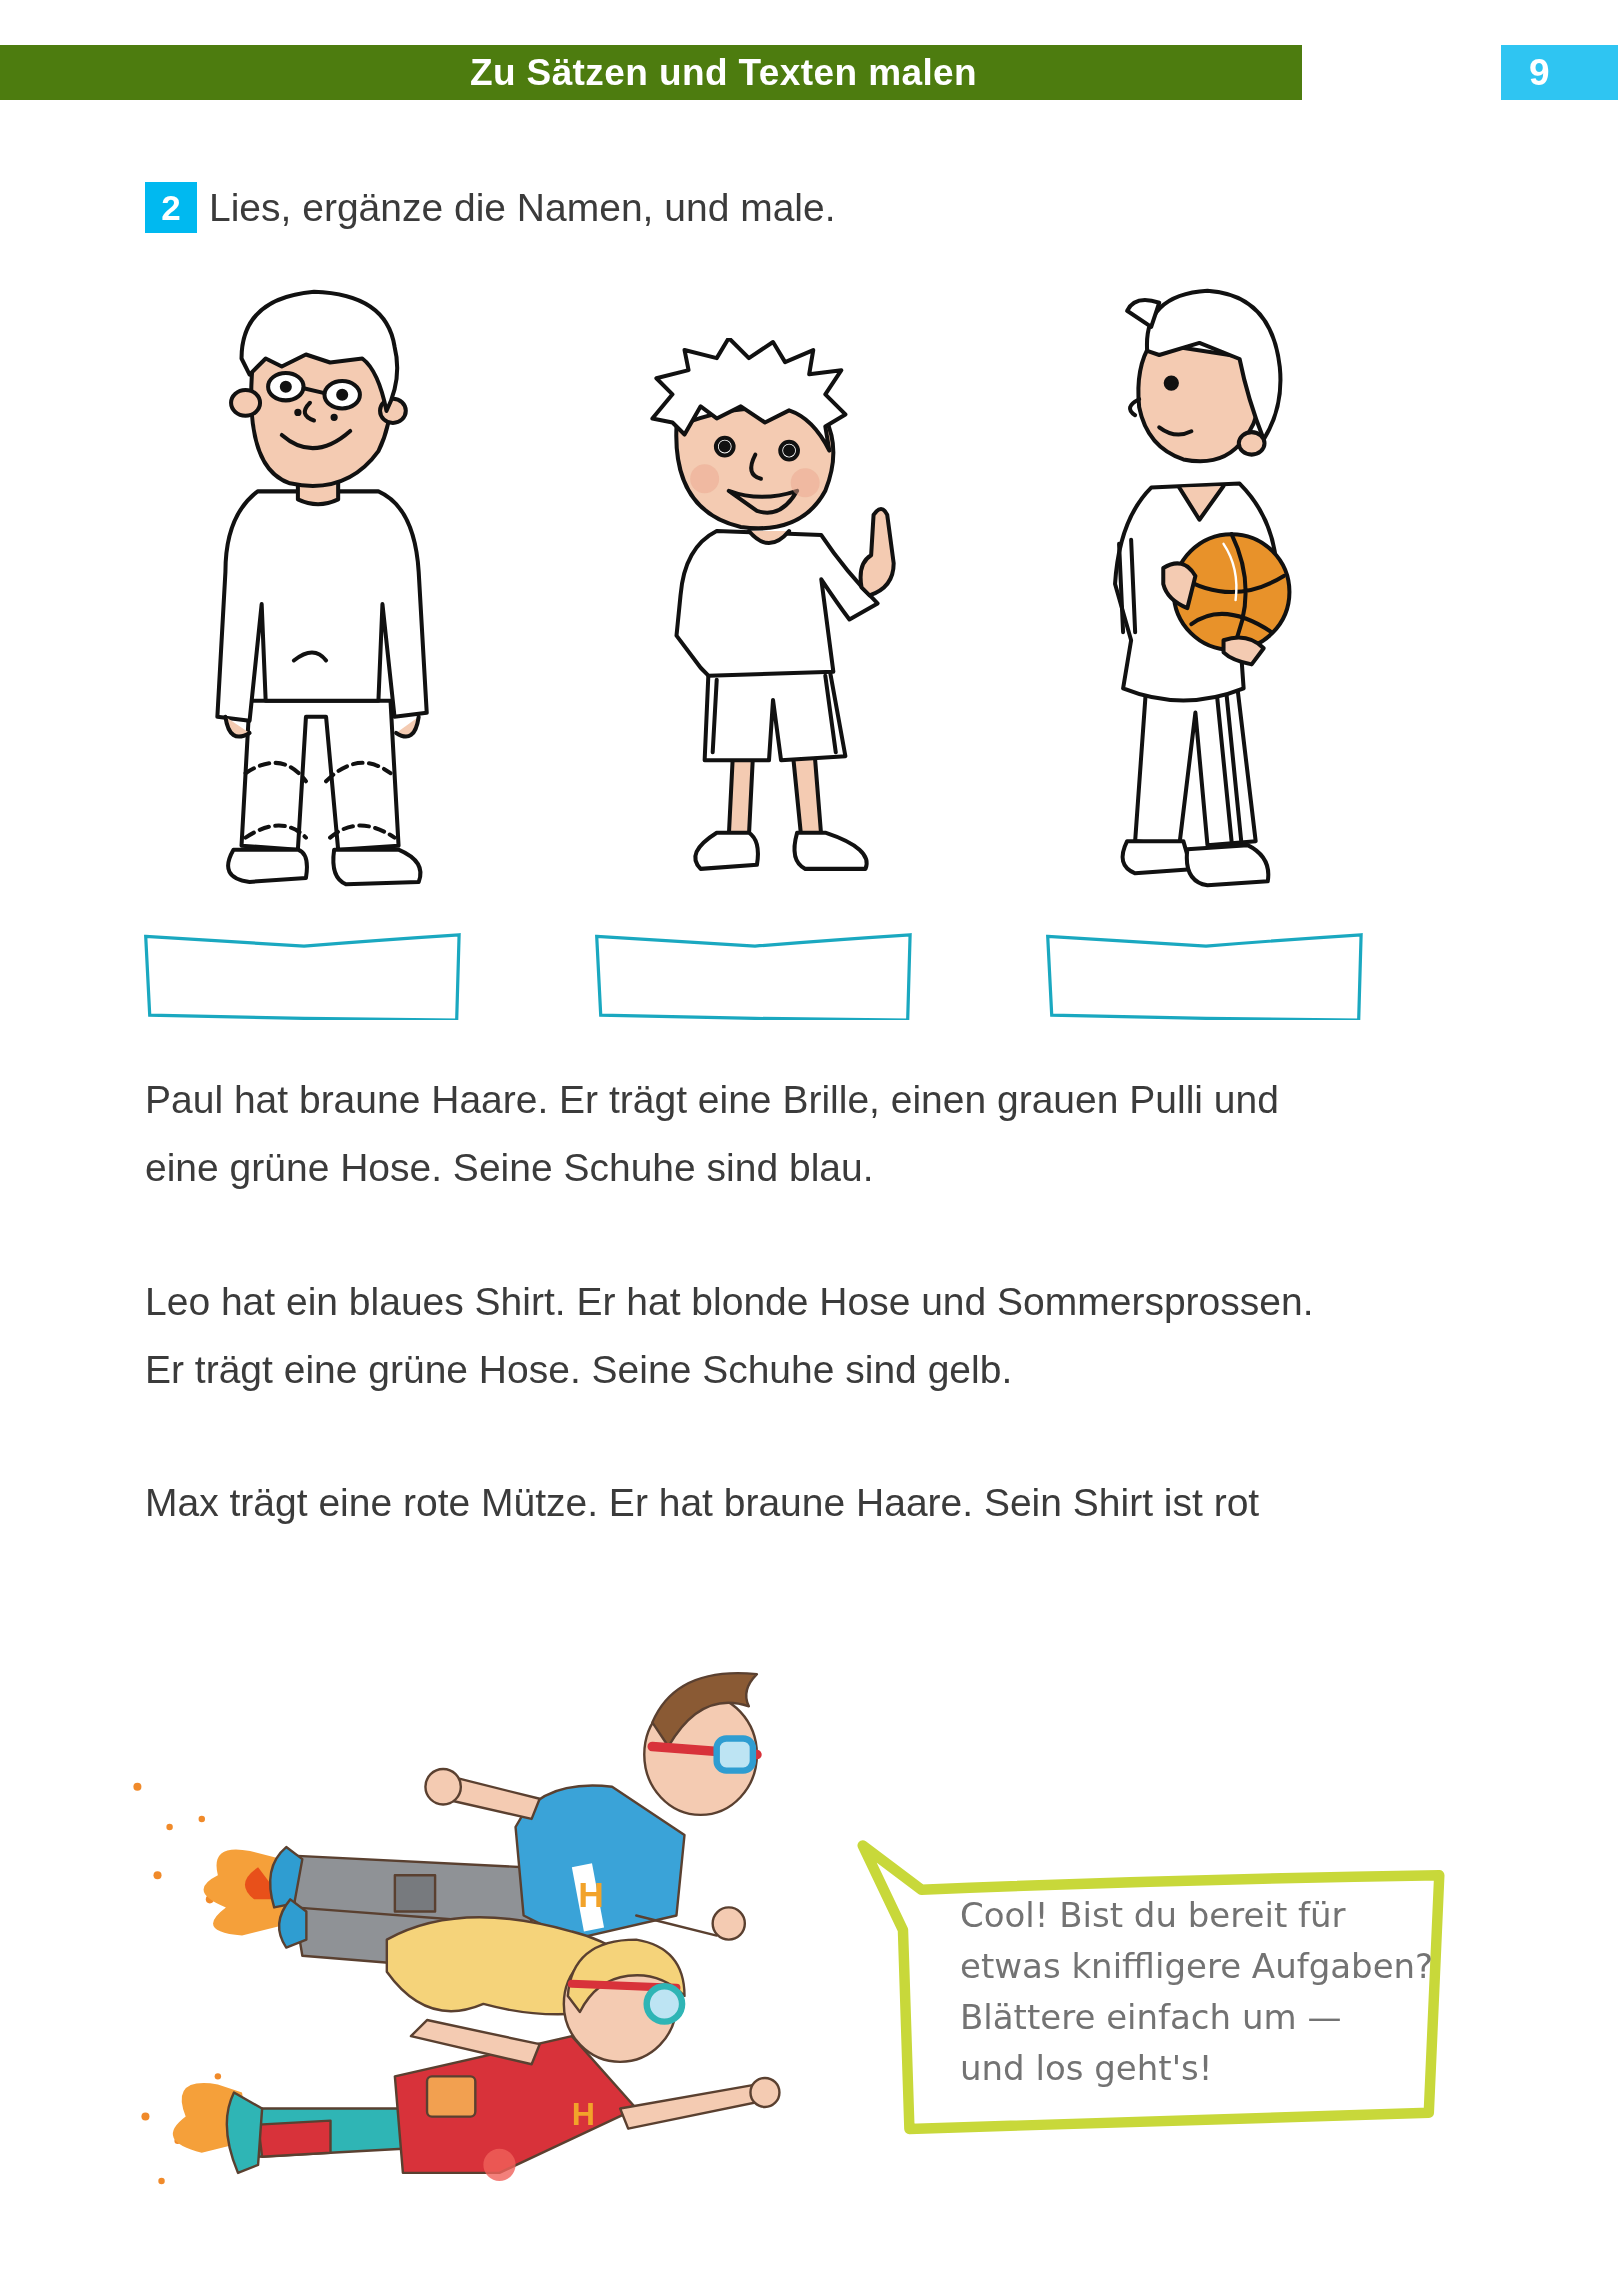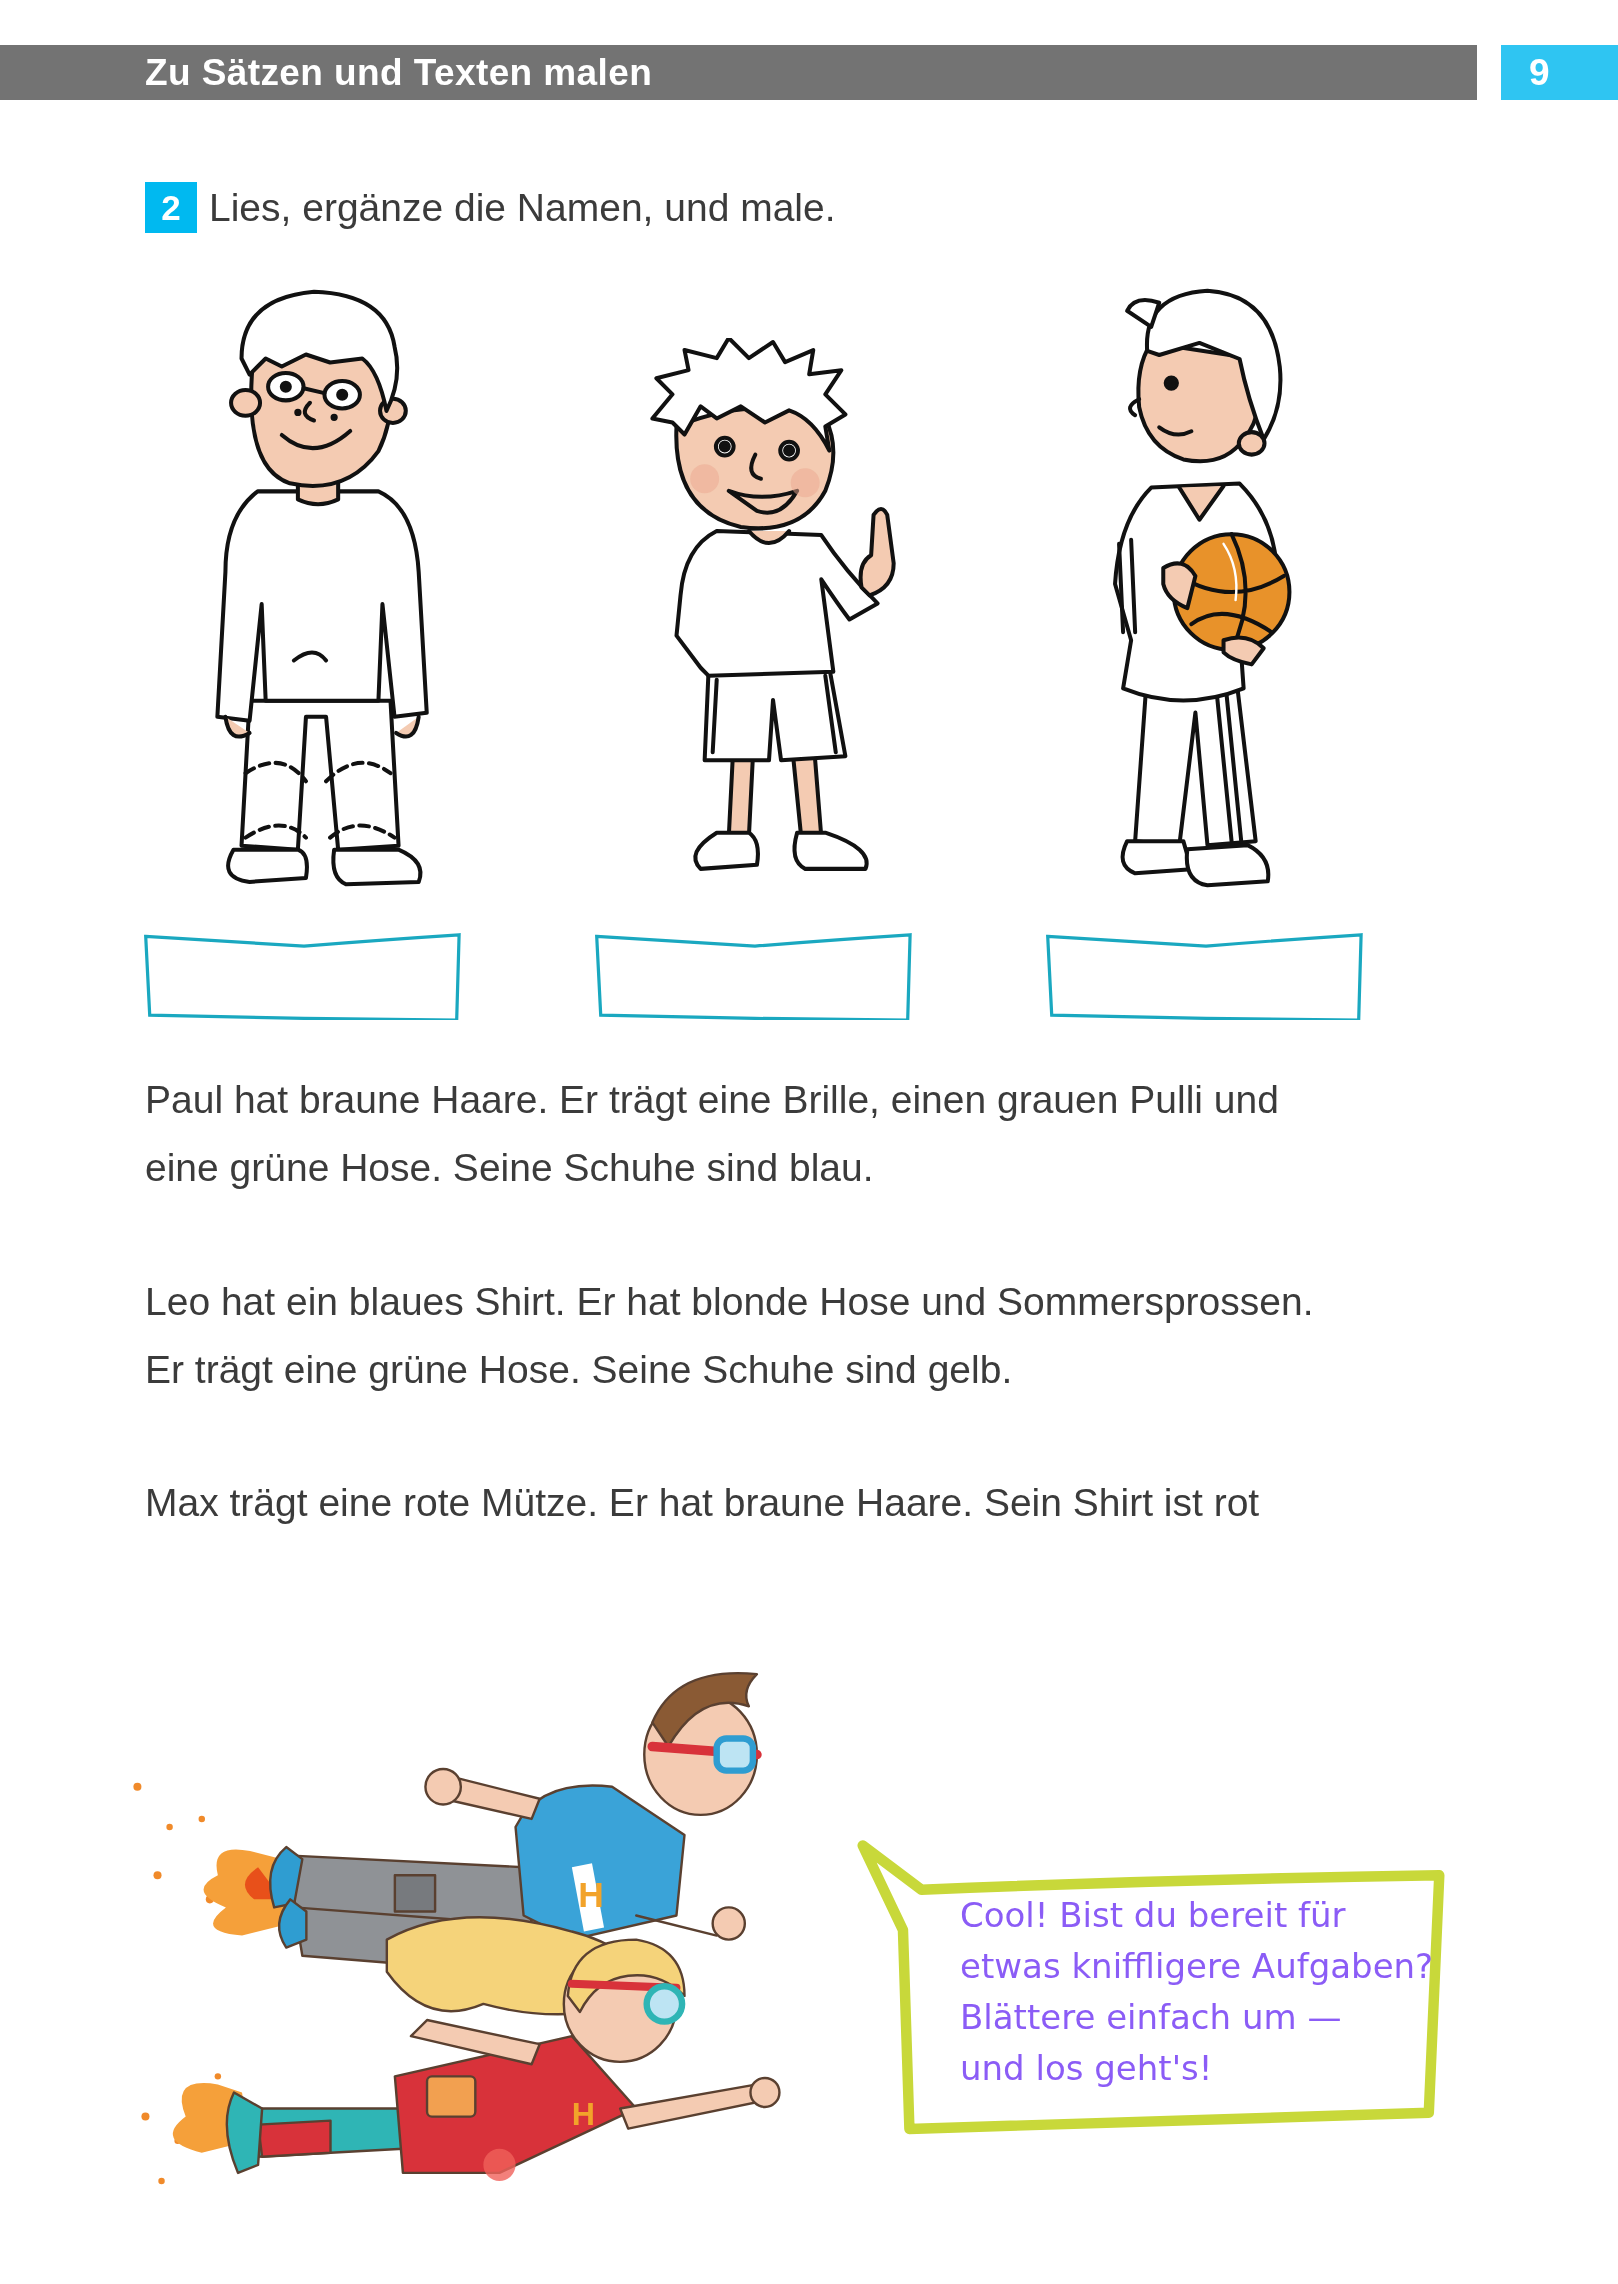--- a/index.html
+++ b/index.html
@@ -1,21 +1,21 @@
 <!DOCTYPE html>
 <html style="font-size:13px"><head>
 <meta charset="utf-8">
 <style>
   html, body { margin:0; padding:0; background:#ffffff; }
   body { width:1618px; height:2284px; position:relative; overflow:hidden;
          font-family:"Liberation Sans", "DejaVu Sans", sans-serif; color:#3b3b3b; }
   .abs { position:absolute; }
 
-  .header-bar { left:0; top:45px; width:1477px; height:55px; background:#737373;
-                display:flex; align-items:center; }
+  .header-bar { left:0; top:45px; width:1302px; height:55px; background:#4d7c0f;
+                display:flex; align-items:center; justify-content:center; }
   .header-title { color:#fff; font-weight:bold; font-size:37px; letter-spacing:0.4px;
                   margin-left:145px; }
   .page-box { left:1501px; top:45px; width:118px; height:55px; background:#2fc5f2;
               display:flex; align-items:center; }
   .page-num { color:#fff; font-weight:bold; font-size:37px; margin-left:28px; }
 
   .task { left:145px; top:182px; display:flex; align-items:center; }
   .task-badge { width:52px; height:51px; background:#00b9f0; color:#fff; font-weight:bold;
                 font-size:35px; display:flex; align-items:center; justify-content:center; }
   .task-text { font-size:39px; margin-left:12px; color:#3b3b3b; }
@@ -24,21 +24,21 @@
   .namebox { position:absolute; top:930px; width:318px; height:90px; }
   .namebox input { position:absolute; left:11.3px; top:17.7px; width:290px; height:56px;
                    border:none; background:transparent; font-size:35px; color:#3b3b3b;
                    font-family:"Liberation Sans", sans-serif; outline:none; text-align:center; }
 
   .para { position:absolute; left:145px; font-size:39px; line-height:68px; color:#3b3b3b; }
   .para div { white-space:nowrap; }
 
   .bubble { left:853px; top:1835px; width:600px; height:306px; }
   .bubble-text { position:absolute; left:960px; top:1890px; font-family:"DejaVu Sans", sans-serif;
-                 font-size:34px; line-height:51px; color:#8b5cf6; }
+                 font-size:34px; line-height:51px; color:#737373; }
   .bubble-text div { white-space:nowrap; }
 </style>
 </head>
 <body>
 
 <div class="abs header-bar">
   <span class="header-title">Zu Sätzen und Texten malen</span>
 </div>
 <div class="abs page-box">
   <span class="page-num">9</span>

